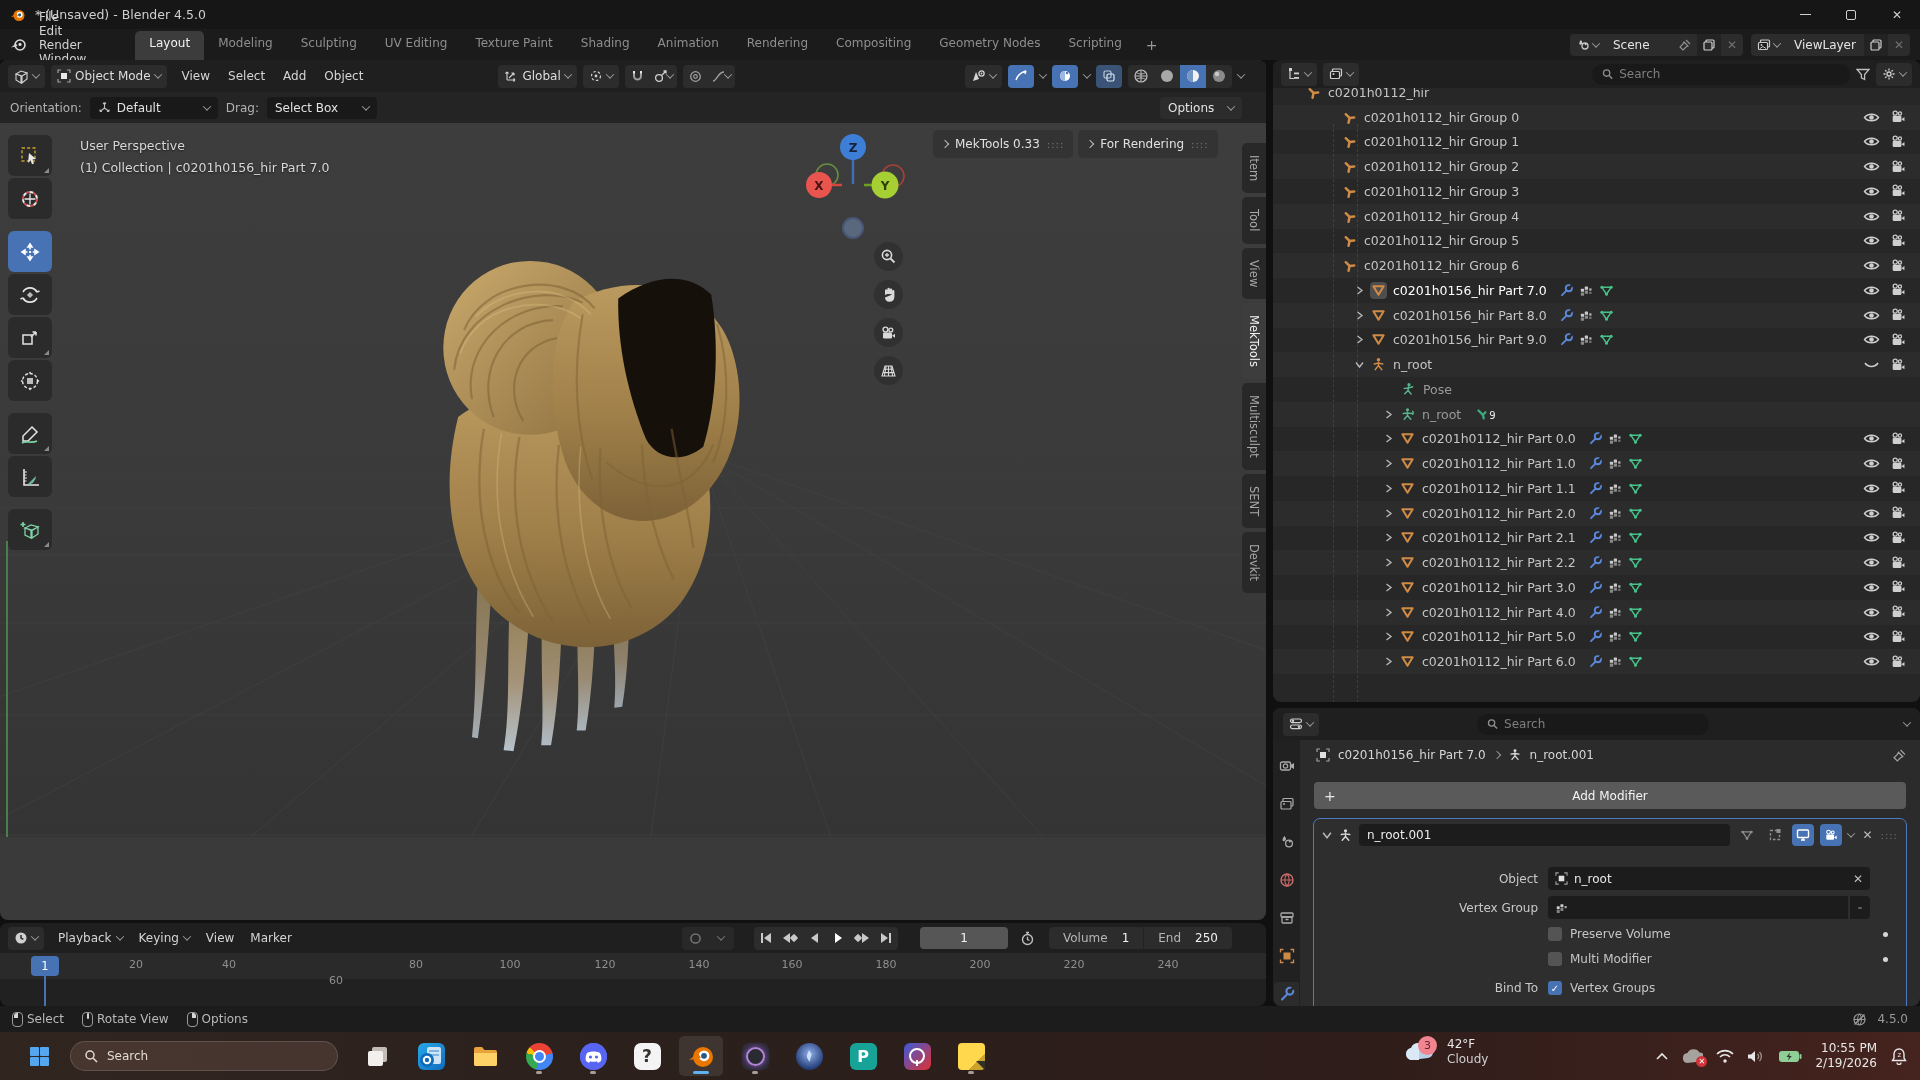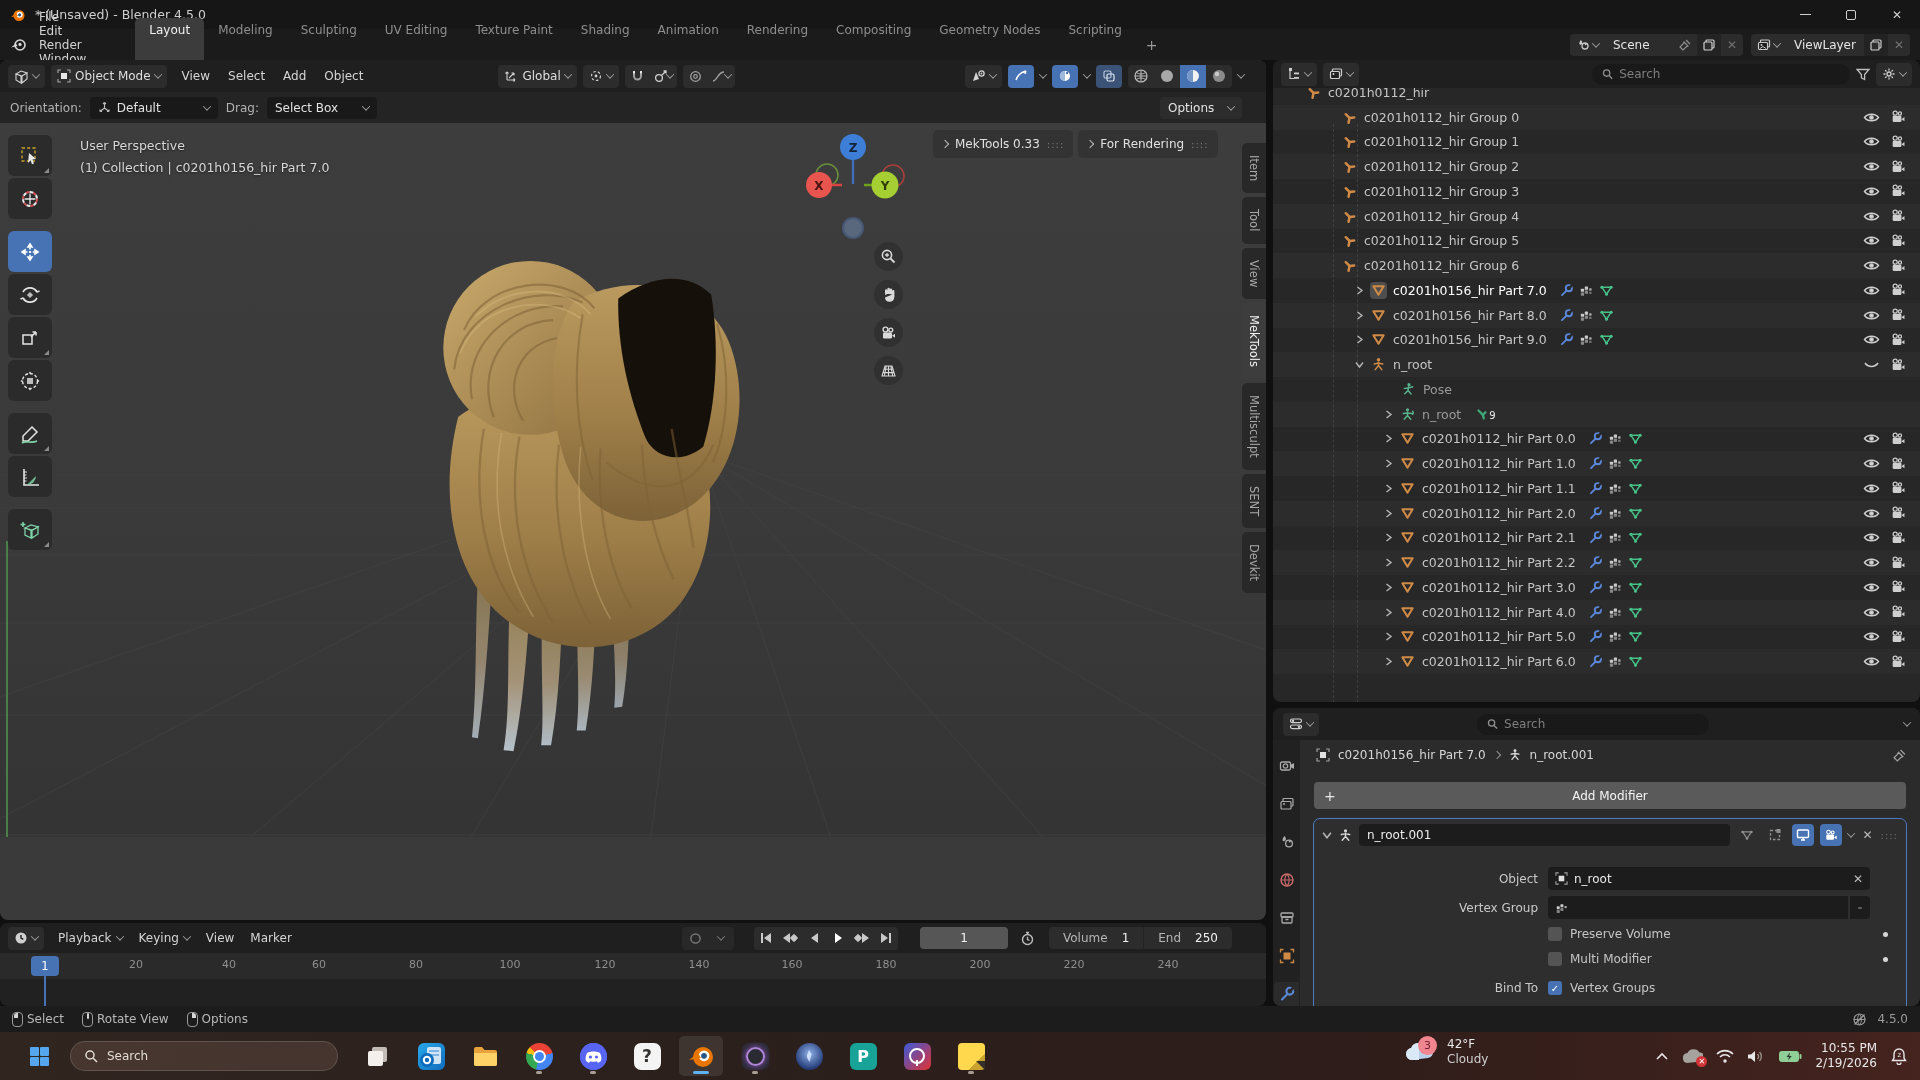--- a/index.html
+++ b/index.html
@@ -13,21 +13,21 @@
   .titlebar .title{color:#cfcfcf;font-size:12.5px}
   .win-controls{margin-left:auto;display:flex;height:100%}
   .win-btn{width:46px;display:flex;align-items:center;justify-content:center;color:#cfcfcf}
   .win-btn .sq{width:10px;height:10px;border:1.2px solid #cfcfcf;border-radius:2px}
   .win-btn .mn{width:11px;height:1.5px;background:#cfcfcf}
 
   
   .topbar{position:absolute;left:0;top:29px;right:0;height:31px;background:#1b1b1b;display:flex;align-items:center;padding:0 10px}
   .menu-item{padding:0 11px;height:100%;display:flex;align-items:center;color:#d2d2d2}
   .ws-tabs{display:flex;align-items:flex-end;height:100%;margin-left:38px}
-  .ws-tab{padding:5px 14px 23px;color:#8e8e8e;border-radius:5px 5px 0 0;white-space:nowrap}
+  .ws-tab{padding:5px 14px 10px;color:#8e8e8e;border-radius:5px 5px 0 0;white-space:nowrap}
   .ws-tab.v-act{background:#3c3c3c;color:#f0f0f0}
   .ws-plus{padding:4px 10px;color:#9a9a9a;font-size:14px}
   .id-block{display:flex;align-items:center;height:22px;background:#2c2c2c;border-radius:4px;overflow:hidden;margin-left:8px}
   .id-seg{display:flex;align-items:center;gap:3px;padding:0 6px;height:100%}
   .id-seg.dk{background:#232323}
   .id-name{color:#e4e4e4;padding:0 8px;min-width:68px}
   .dim{opacity:.45}
   .cv{width:6px;height:6px;border-right:1.4px solid #9a9a9a;border-bottom:1.4px solid #9a9a9a;transform:rotate(45deg) translate(-1px,-1px)}
 
   
@@ -737,21 +737,21 @@
             <span class="se-lab">End</span>
             <span class="se-val">250</span>
           </span>
       </div>
     </div>
     <div class="tl-ruler">
       <div>
 
       <span class="tick" style="left: 136px; text-align: right;">20</span>
           <span class="tick" style="left: 229px;">40</span>
-          <span class="tick" style="left: 319px;">60</span>
+          <span class="tick" style="left: 336px; margin-top: 16px;">60</span>
           <span class="tick" style="left: 416px;">80</span>
           <span class="tick" style="left: 510px;">100</span>
           <span class="tick" style="left: 605px;">120</span>
           <span class="tick" style="left: 699px;">140</span>
           <span class="tick" style="left: 792px;">160</span>
           <span class="tick" style="left: 886px;">180</span>
           <span class="tick" style="left: 980px;">200</span>
           <span class="tick" style="left: 1074px;">220</span>
           <span class="tick" style="left: 1168px;">240</span>
         </div>

